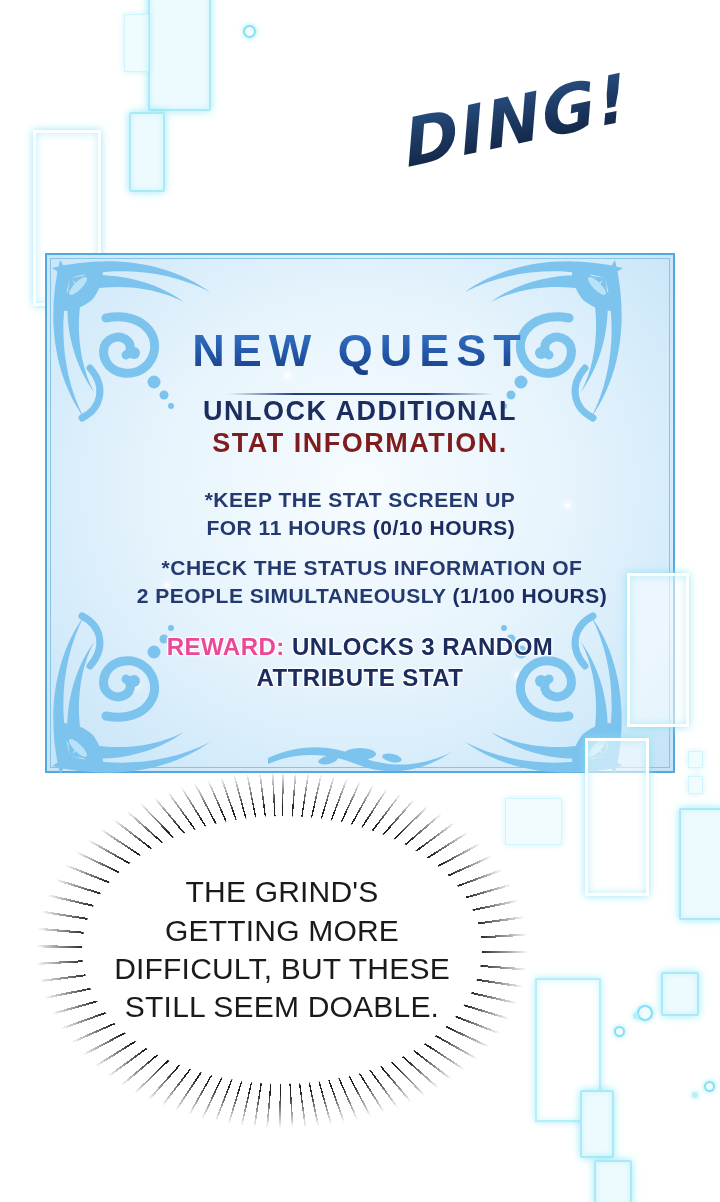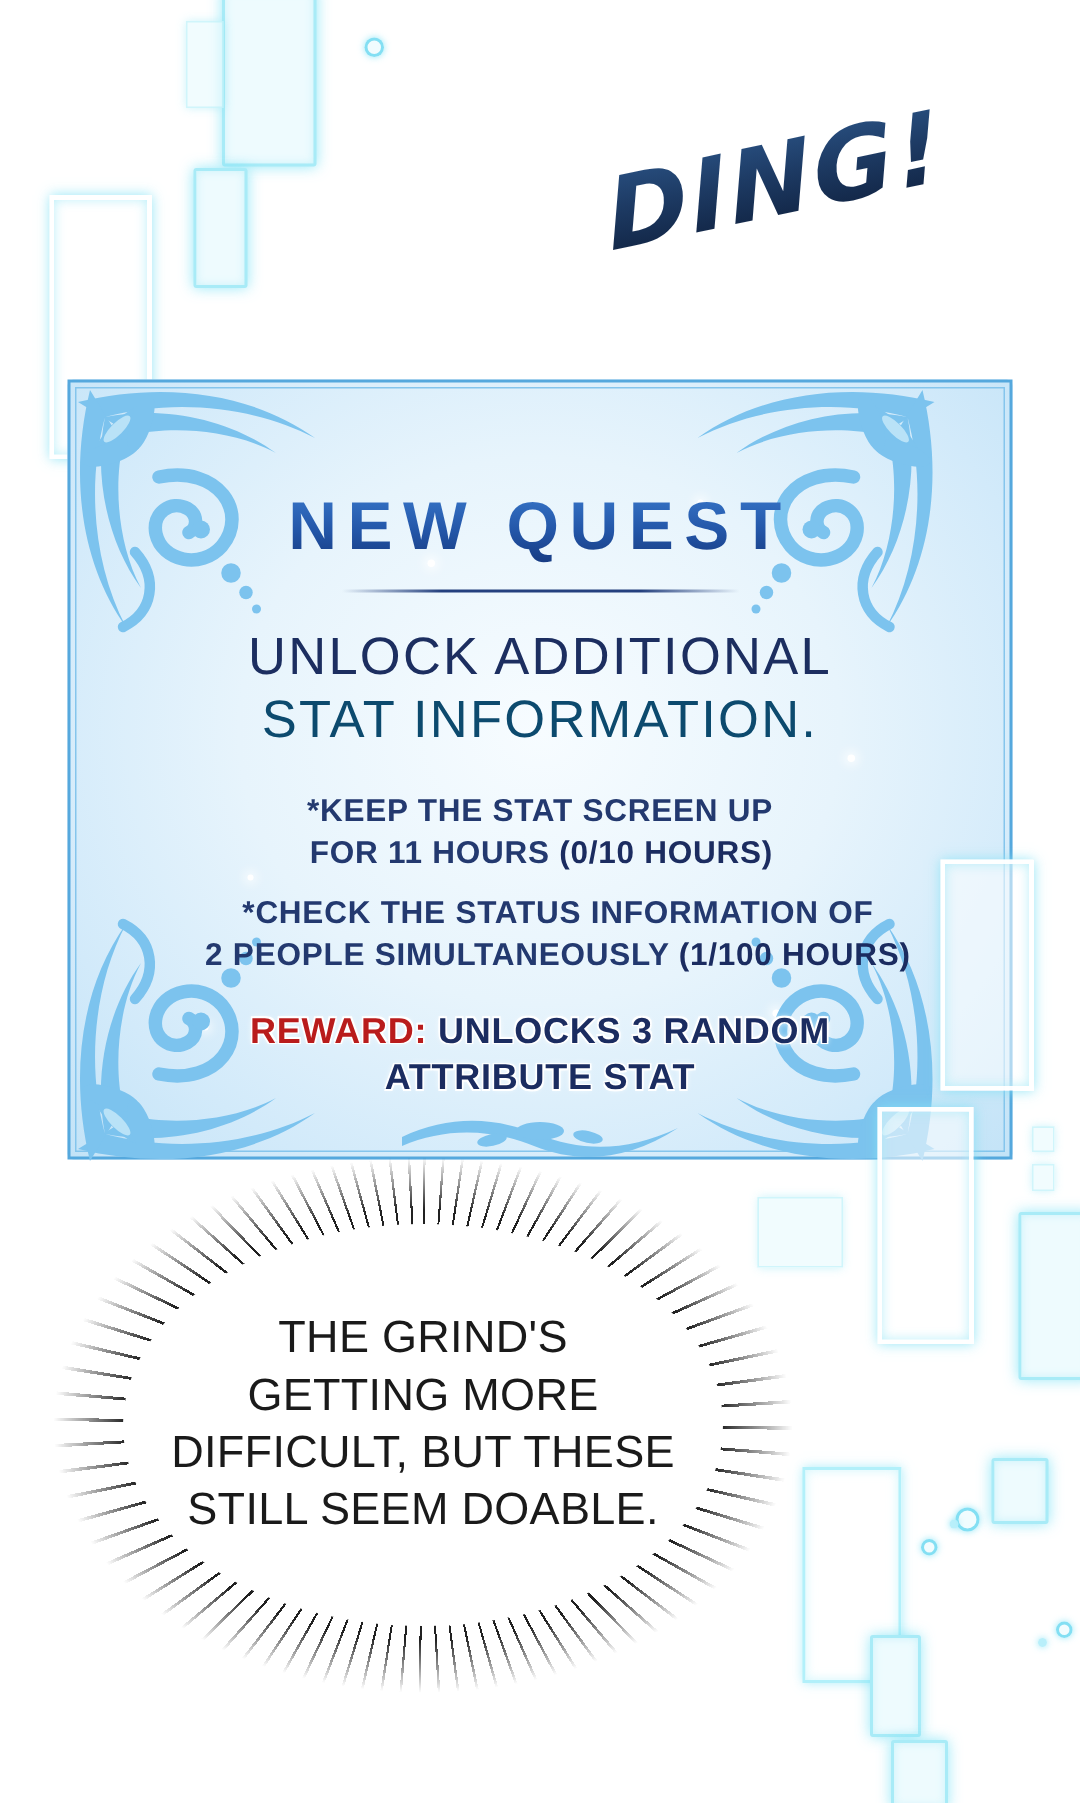--- a/index.html
+++ b/index.html
@@ -71,32 +71,32 @@
     margin-top:72px;
     font-size:45px;font-weight:bold;letter-spacing:7px;
     background:linear-gradient(180deg,#3a79cc 0%,#2356a8 55%,#173a80 100%);
     -webkit-background-clip:text;background-clip:text;color:transparent;
     text-shadow:none;
   }
   .q-divider{
     margin-top:16px;width:265px;height:2px;
     background:linear-gradient(90deg,rgba(30,50,110,0) 0%,#24407e 25%,#24407e 75%,rgba(30,50,110,0) 100%);
   }
-  .q-sub{margin-top:22px;font-size:35px;font-weight:normal;letter-spacing:1.5px;line-height:1.2;}
+  .q-sub{font-size:27px;font-weight:bold;letter-spacing:1.5px;line-height:1.2;}
   .q-sub .l1{color:#1c2e60;display:block;}
-  .q-sub .l2{color:#0c4a6e;display:block;}
+  .q-sub .l2{color:#7f1d1d;display:block;}
   .q-obj{font-size:21px;font-weight:bold;letter-spacing:.5px;line-height:1.32;color:#23396f;}
   .q-obj .b{color:#1b2c60;font-weight:800;}
   .q-obj1{margin-top:26px;text-align:right;}
   .q-obj2{margin-top:13px;margin-left:24px;}
   .q-reward{
     margin-top:21px;font-size:24px;font-weight:800;letter-spacing:.5px;line-height:1.3;color:#1b2c60;
     text-shadow:-1px -1px 0 #fff,1px -1px 0 #fff,-1px 1px 0 #fff,1px 1px 0 #fff,0 0 4px #fff;
   }
-  .q-reward .lbl{color:#b91c1c;}
+  .q-reward .lbl{color:#ec4899;}
 
   
   .burst{position:absolute;left:28px;top:766px;width:508px;height:368px;}
   .burst-rays{
     position:absolute;inset:0;border-radius:50%;
     background:repeating-conic-gradient(rgba(14,14,14,.92) 0deg .55deg,transparent .55deg 4.1deg);
     -webkit-mask-image:radial-gradient(closest-side,#000 0 78%,transparent 97%);
     mask-image:radial-gradient(closest-side,#000 0 78%,transparent 97%);
   }
   .burst-core{

